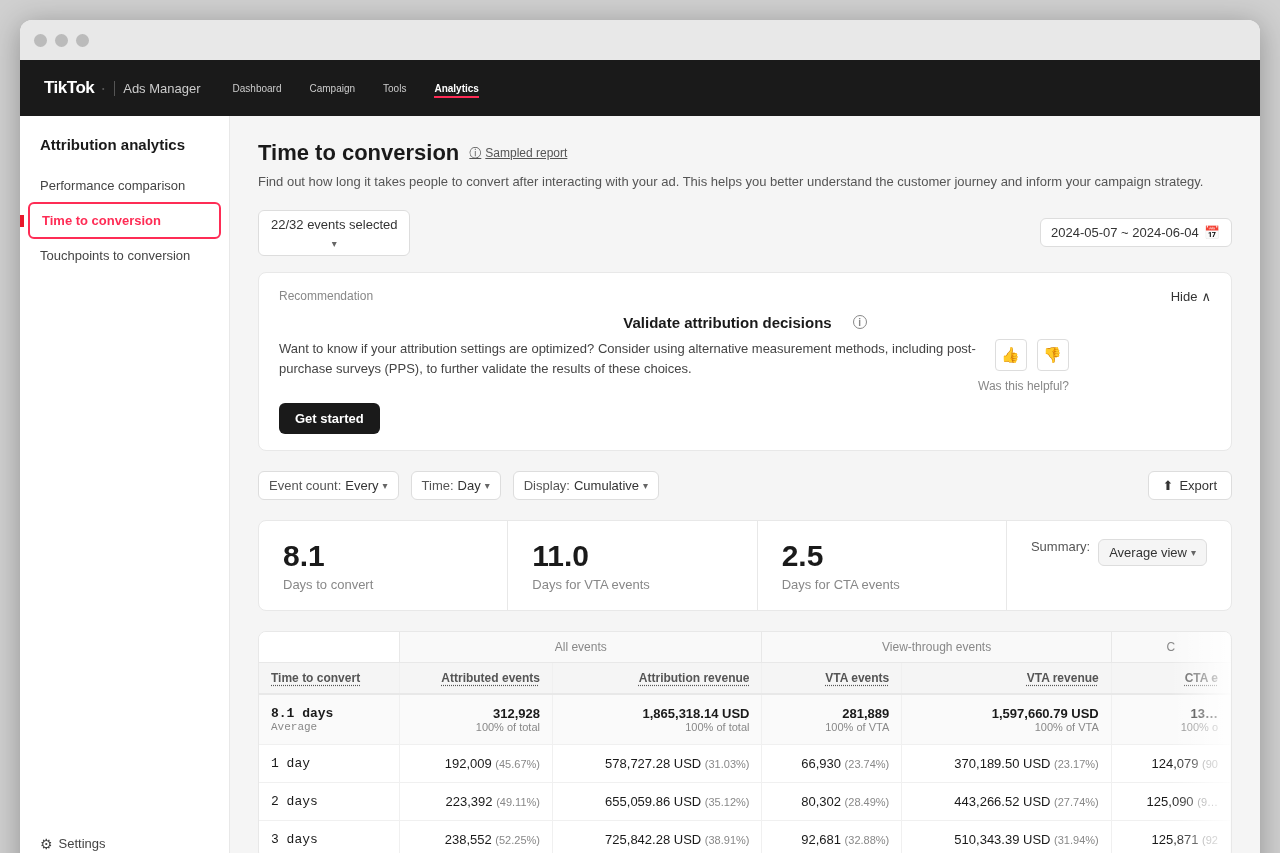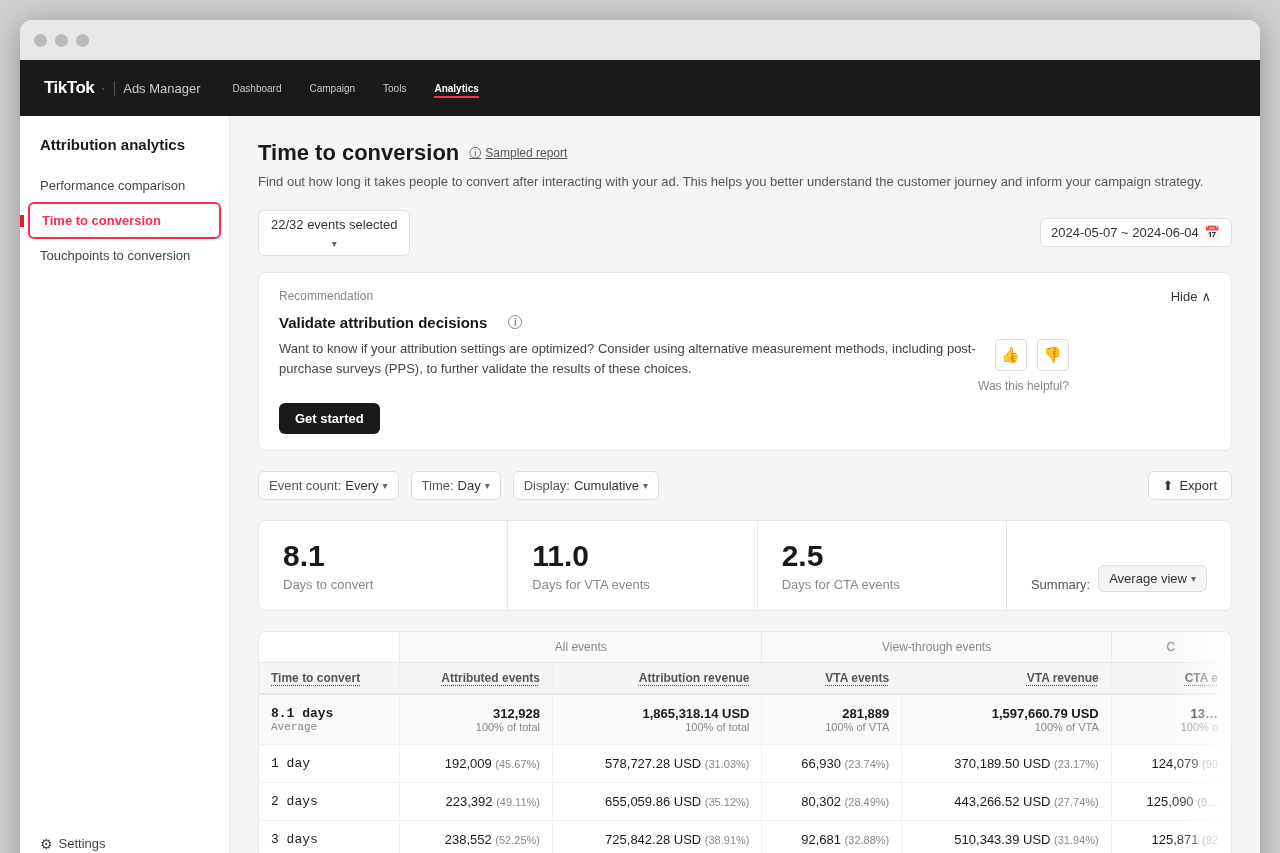--- a/index.html
+++ b/index.html
@@ -228,20 +228,21 @@
       gap: 4px;
     }
     .rec-title {
       font-size: 15px;
       font-weight: 600;
       color: #1a1a1a;
       margin-bottom: 8px;
       display: flex;
       align-items: center;
       gap: 21px;
+      justify-content: center;
     }
     .rec-body {
       display: flex;
       justify-content: flex-start;
       align-items: flex-start;
     }
     .rec-text {
       font-size: 13px;
       color: #444;
       line-height: 1.6;
@@ -338,21 +339,21 @@
       font-weight: 700;
       color: #1a1a1a;
       margin-bottom: 4px;
     }
     .stat-label {
       font-size: 13px;
       color: #888;
     }
     .summary-control {
       display: flex;
-      align-items: flex-end;
+      align-items: flex-start;
       gap: 8px;
       padding: 18px 24px;
     }
     .summary-label {
       font-size: 13px;
       color: #555;
     }
     .summary-select {
       background: #f5f5f5;
       border: 1px solid #ddd;

